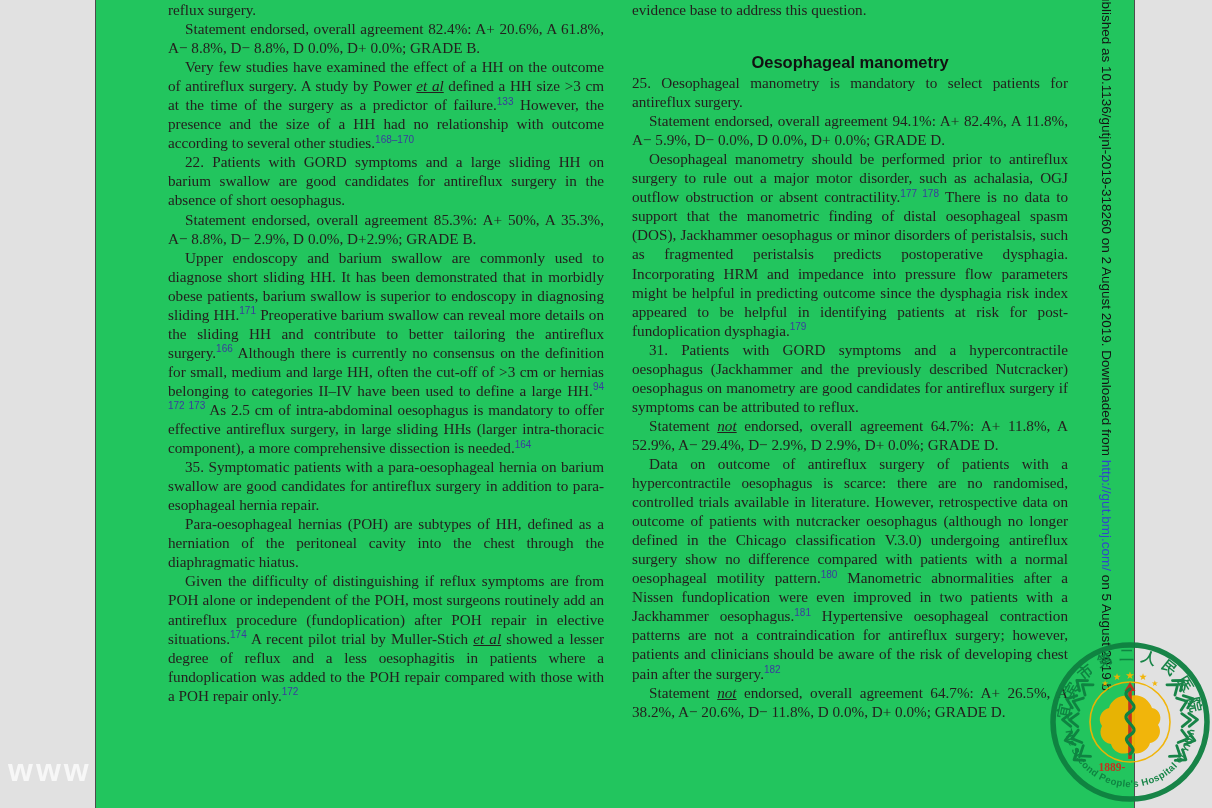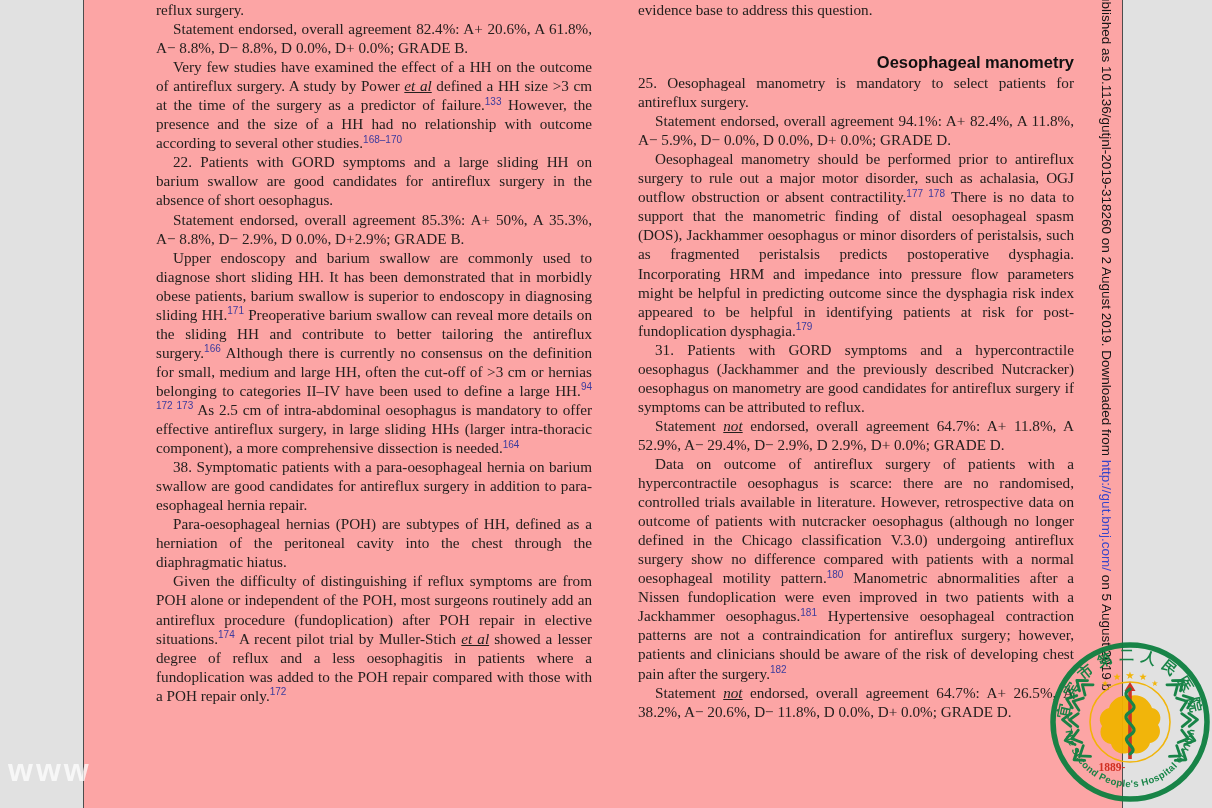--- a/index.html
+++ b/index.html
@@ -4,48 +4,48 @@
 <style>
   html,body{margin:0;padding:0;}
   body{
     position:relative;
     width:1212px;height:808px;
     overflow:hidden;
     background:#e1e1e1;
     font-family:"Liberation Serif", serif;
   }
   .page{
-    position:absolute;left:83px;top:0;
+    position:absolute;left:95px;top:0;
     width:1038px;height:808px;
-    background:#fca5a5;
+    background:#22c55e;
     border-left:1px solid #4d4d4d;
     border-right:1px solid #4d4d4d;
   }
   .col{
     position:absolute;top:0;height:808px;width:436px;
     overflow:hidden;
     font-size:15.2px;line-height:19.05px;
     color:#24201e;
     text-align:justify;
   }
   .col-left{left:72px;}
-  .col-right{left:536px;margin-left:18px;}
+  .col-right{left:536px;}
   .para{margin:0;padding:0;}
   .para.ind{text-indent:17px;}
   .it{font-style:italic;text-decoration:underline;}
   sup.ref{
     font-family:Liberation Sans, sans-serif;
     font-size:10px;color:#3b3b9e;
     line-height:0;vertical-align:baseline;
     position:relative;top:-5.5px;
   }
   .sec-heading{
     font-family:"Liberation Sans", sans-serif;
     font-weight:700;font-size:16.5px;line-height:20px;
-    color:#111;margin:33px 0 1px 0;text-align:right;
+    color:#111;margin:33px 0 1px 0;text-align:center;
   }
   .stamp{
     position:absolute;left:1114px;top:-6px;
     transform-origin:0 0;transform:rotate(90deg);
     white-space:nowrap;
     font-family:"Liberation Sans", sans-serif;
     font-size:13.5px;color:#141414;
     z-index:3;
   }
   .stamp a{color:#3344cc;text-decoration:none;}
@@ -70,21 +70,21 @@
 <div class="www-mark">www</div>
 
 <div class="page">
   <div class="col col-left">
       <p class="para"><span>reflux surgery.</span></p>
       <p class="para ind"><span>Statement endorsed, overall agreement 82.4%: A+ 20.6%, A 61.8%, A− 8.8%, D− 8.8%, D 0.0%, D+ 0.0%; GRADE B.</span></p>
       <p class="para ind"><span>Very few studies have examined the effect of a HH on the outcome of antireflux surgery. A study by Power </span><span class="it">et al</span><span> defined a HH size &gt;3 cm at the time of the surgery as a predictor of failure.</span><sup class="ref">133</sup><span> However, the presence and the size of a HH had no relationship with outcome according to several other studies.</span><sup class="ref">168–170</sup></p>
       <p class="para ind"><span>22. Patients with GORD symptoms and a large sliding HH on barium swallow are good candidates for antireflux surgery in the absence of short oesophagus.</span></p>
       <p class="para ind"><span>Statement endorsed, overall agreement 85.3%: A+ 50%, A 35.3%, A− 8.8%, D− 2.9%, D 0.0%, D+2.9%; GRADE B.</span></p>
       <p class="para ind"><span>Upper endoscopy and barium swallow are commonly used to diagnose short sliding HH. It has been demonstrated that in morbidly obese patients, barium swallow is superior to endoscopy in diagnosing sliding HH.</span><sup class="ref">171</sup><span> Preoperative barium swallow can reveal more details on the sliding HH and contribute to better tailoring the antireflux surgery.</span><sup class="ref">166</sup><span> Although there is currently no consensus on the definition for small, medium and large HH, often the cut-off of &gt;3 cm or hernias belonging to categories II–IV have been used to define a large HH.</span><sup class="ref">94 172 173</sup><span> As 2.5 cm of intra-abdominal oesophagus is mandatory to offer effective antireflux surgery, in large sliding HHs (larger intra-thoracic component), a more comprehensive dissection is needed.</span><sup class="ref">164</sup></p>
-      <p class="para ind"><span>38. Symptomatic patients with a para-oesophageal hernia on barium swallow are good candidates for antireflux surgery in addition to para-esophageal hernia repair.</span></p>
+      <p class="para ind"><span>35. Symptomatic patients with a para-oesophageal hernia on barium swallow are good candidates for antireflux surgery in addition to para-esophageal hernia repair.</span></p>
       <p class="para ind"><span>Para-oesophageal hernias (POH) are subtypes of HH, defined as a herniation of the peritoneal cavity into the chest through the diaphragmatic hiatus.</span></p>
       <p class="para ind"><span>Given the difficulty of distinguishing if reflux symptoms are from POH alone or independent of the POH, most surgeons routinely add an antireflux procedure (fundoplication) after POH repair in elective situations.</span><sup class="ref">174</sup><span> A recent pilot trial by Muller-Stich </span><span class="it">et al</span><span> showed a lesser degree of reflux and a less oesophagitis in patients where a fundoplication was added to the POH repair compared with those with a POH repair only.</span><sup class="ref">172</sup></p>
     </div>
   <div class="col col-right">
       <p class="para"><span>evidence base to address this question.</span></p>
       <h2 class="sec-heading">Oesophageal manometry</h2>
       <p class="para"><span>25. Oesophageal manometry is mandatory to select patients for antireflux surgery.</span></p>
       <p class="para ind"><span>Statement endorsed, overall agreement 94.1%: A+ 82.4%, A 11.8%, A− 5.9%, D− 0.0%, D 0.0%, D+ 0.0%; GRADE D.</span></p>
       <p class="para ind"><span>Oesophageal manometry should be performed prior to antireflux surgery to rule out a major motor disorder, such as achalasia, OGJ outflow obstruction or absent contractility.</span><sup class="ref">177 178</sup><span> There is no data to support that the manometric finding of distal oesophageal spasm (DOS), Jackhammer oesophagus or minor disorders of peristalsis, such as fragmented peristalsis predicts postoperative dysphagia. Incorporating HRM and impedance into pressure flow parameters might be helpful in predicting outcome since the dysphagia risk index appeared to be helpful in identifying patients at risk for post-fundoplication dysphagia.</span><sup class="ref">179</sup></p>
       <p class="para ind"><span>31. Patients with GORD symptoms and a hypercontractile oesophagus (Jackhammer and the previously described Nutcracker) oesophagus on manometry are good candidates for antireflux surgery if symptoms can be attributed to reflux.</span></p>

